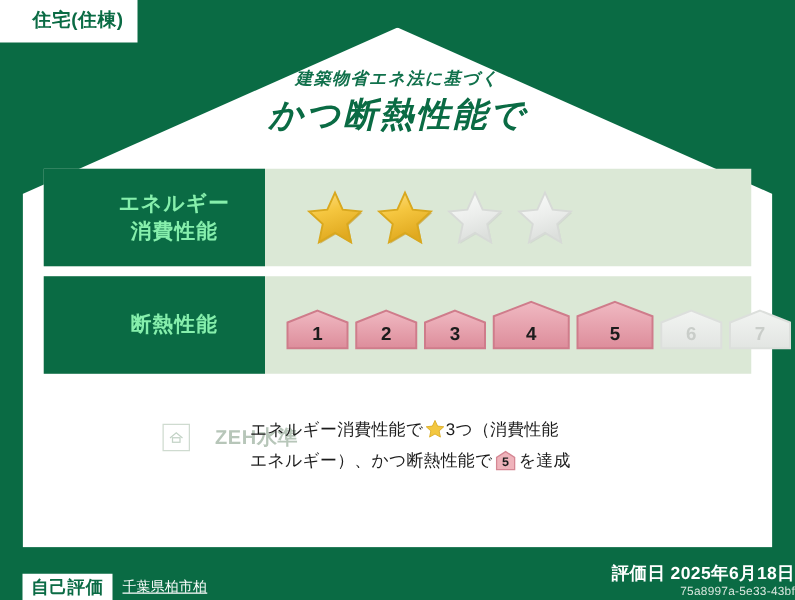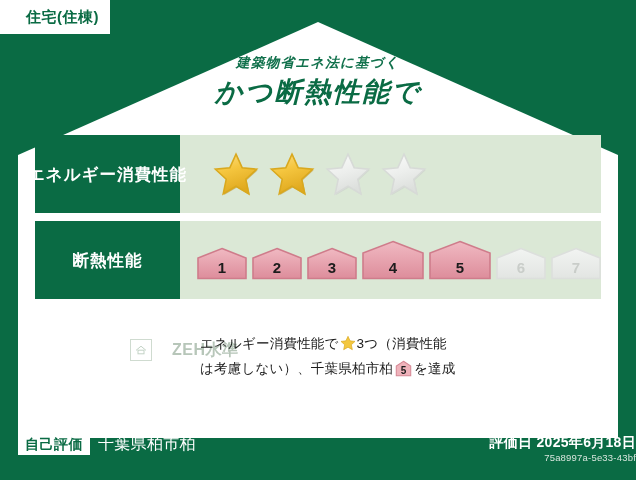--- a/index.html
+++ b/index.html
@@ -37,23 +37,23 @@
     color:#0a6b44;font-size:27px;font-weight:bold;letter-spacing:2.2px;line-height:1;
   }
 
   
   .rows{position:absolute;left:35px;right:35px;top:135px;}
   .row{
     display:flex;align-items:stretch;background:#dbe8d6;
     height:78px;margin-bottom:8px;
   }
   .row-label{
-    width:145px;flex:none;background:#0a6b44;color:#ffffff;
-    display:flex;flex-direction:row;align-items:center;justify-content:center;
-    font-weight:bold;font-size:16.5px;line-height:1.35;letter-spacing:1px;
+    width:145px;flex:none;background:#0a6b44;color:#86efac;
+    display:flex;flex-direction:column;align-items:center;justify-content:center;
+    font-weight:bold;font-size:16.5px;line-height:1.35;letter-spacing:1px;padding-left:32px;
   }
   .row-label span{display:block;white-space:nowrap;}
   .row-body{flex:1;display:flex;align-items:center;}
 
   
   .stars{display:flex;align-items:center;gap:10px;padding-left:33px;}
   .star{width:46px;height:46px;display:block;}
 
   
   .badges{display:flex;align-items:flex-end;padding-left:16px;gap:3px;}
@@ -86,28 +86,28 @@
     display:inline-block;vertical-align:-4px;width:17px;height:17px;margin:0 2px;position:relative;
   }
   .desc .inline-badge .ib-num{
     position:absolute;left:0;right:0;bottom:1px;text-align:center;
     font-size:10px;font-weight:bold;color:#1c1c1c;line-height:1;
   }
 
   
   .footer{
     position:absolute;left:0;right:0;bottom:0;height:46px;
-    display:flex;align-items:flex-start;color:#ffffff;
+    display:flex;align-items:flex-end;color:#ffffff;
   }
   .footer-left{display:flex;align-items:center;gap:8px;padding-left:18px;}
   .self-badge{
     background:#ffffff;color:#0a6b44;font-weight:bold;font-size:14px;
     padding:3px 7px;line-height:1.1;letter-spacing:.5px;white-space:nowrap;
   }
-  .addr{font-size:16px;letter-spacing:.3px;white-space:nowrap;}
+  .addr{font-size:11px;letter-spacing:.3px;white-space:nowrap;text-decoration:underline;}
   .footer-right{
     margin-left:auto;text-align:right;line-height:1.15;
   }
   .eval-date{font-size:14px;font-weight:bold;letter-spacing:.3px;white-space:nowrap;}
   .eval-id{font-size:9.5px;color:#d8e6dd;letter-spacing:.2px;margin-top:3px;white-space:nowrap;}
 </style>
 </head>
 <body>
 
 <div id="root">
@@ -284,21 +284,21 @@
           <rect x="4" y="7.2" width="6" height="3.6" fill="none" stroke="#c3d3c6" stroke-width="1"></rect>
         </svg>
       </div>
       <div class="zeh-text">ZEH水準</div>
     </div>
 
     <div class="desc">
       <span>エネルギー消費性能で</span><span class="inline-star"><svg width="16" height="16" viewBox="0 0 24 24" aria-hidden="true">
             <polygon points="12,2 15.1,8.8 22.5,9.6 17,14.6 18.5,22 12,18.3 5.5,22 7,14.6 1.5,9.6 8.9,8.8" fill="#f3c73f" stroke="#d9a81e" stroke-width="1"></polygon>
           </svg></span><span>3つ（消費性能</span><br>
-      <span>は考慮しない）、千葉県柏市柏</span><span class="inline-badge"><svg width="17" height="17" viewBox="0 0 20 20" aria-hidden="true">
+      <span>エネルギー）、かつ断熱性能で</span><span class="inline-badge"><svg width="17" height="17" viewBox="0 0 20 20" aria-hidden="true">
             <polygon points="10,1.5 18.5,7 18.5,18.5 1.5,18.5 1.5,7" fill="#efb3bb" stroke="#d58794" stroke-width="1.2"></polygon>
           </svg><span class="ib-num">5</span></span><span>を達成</span>
     </div>
   </div>
 
   <div class="footer">
     <div class="footer-left">
       <div class="self-badge">自己評価</div>
       <div class="addr">千葉県柏市柏</div>
     </div>

